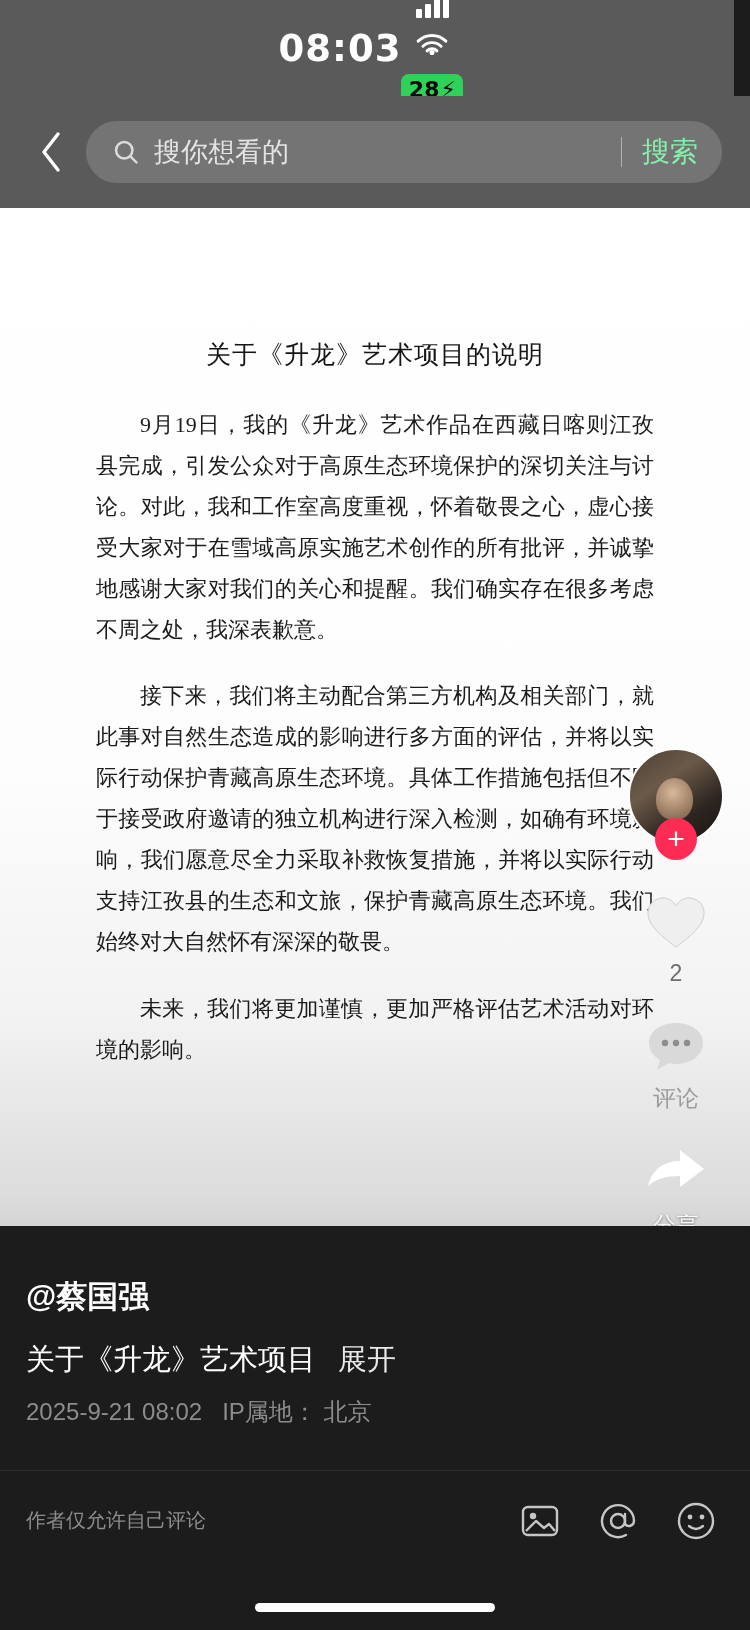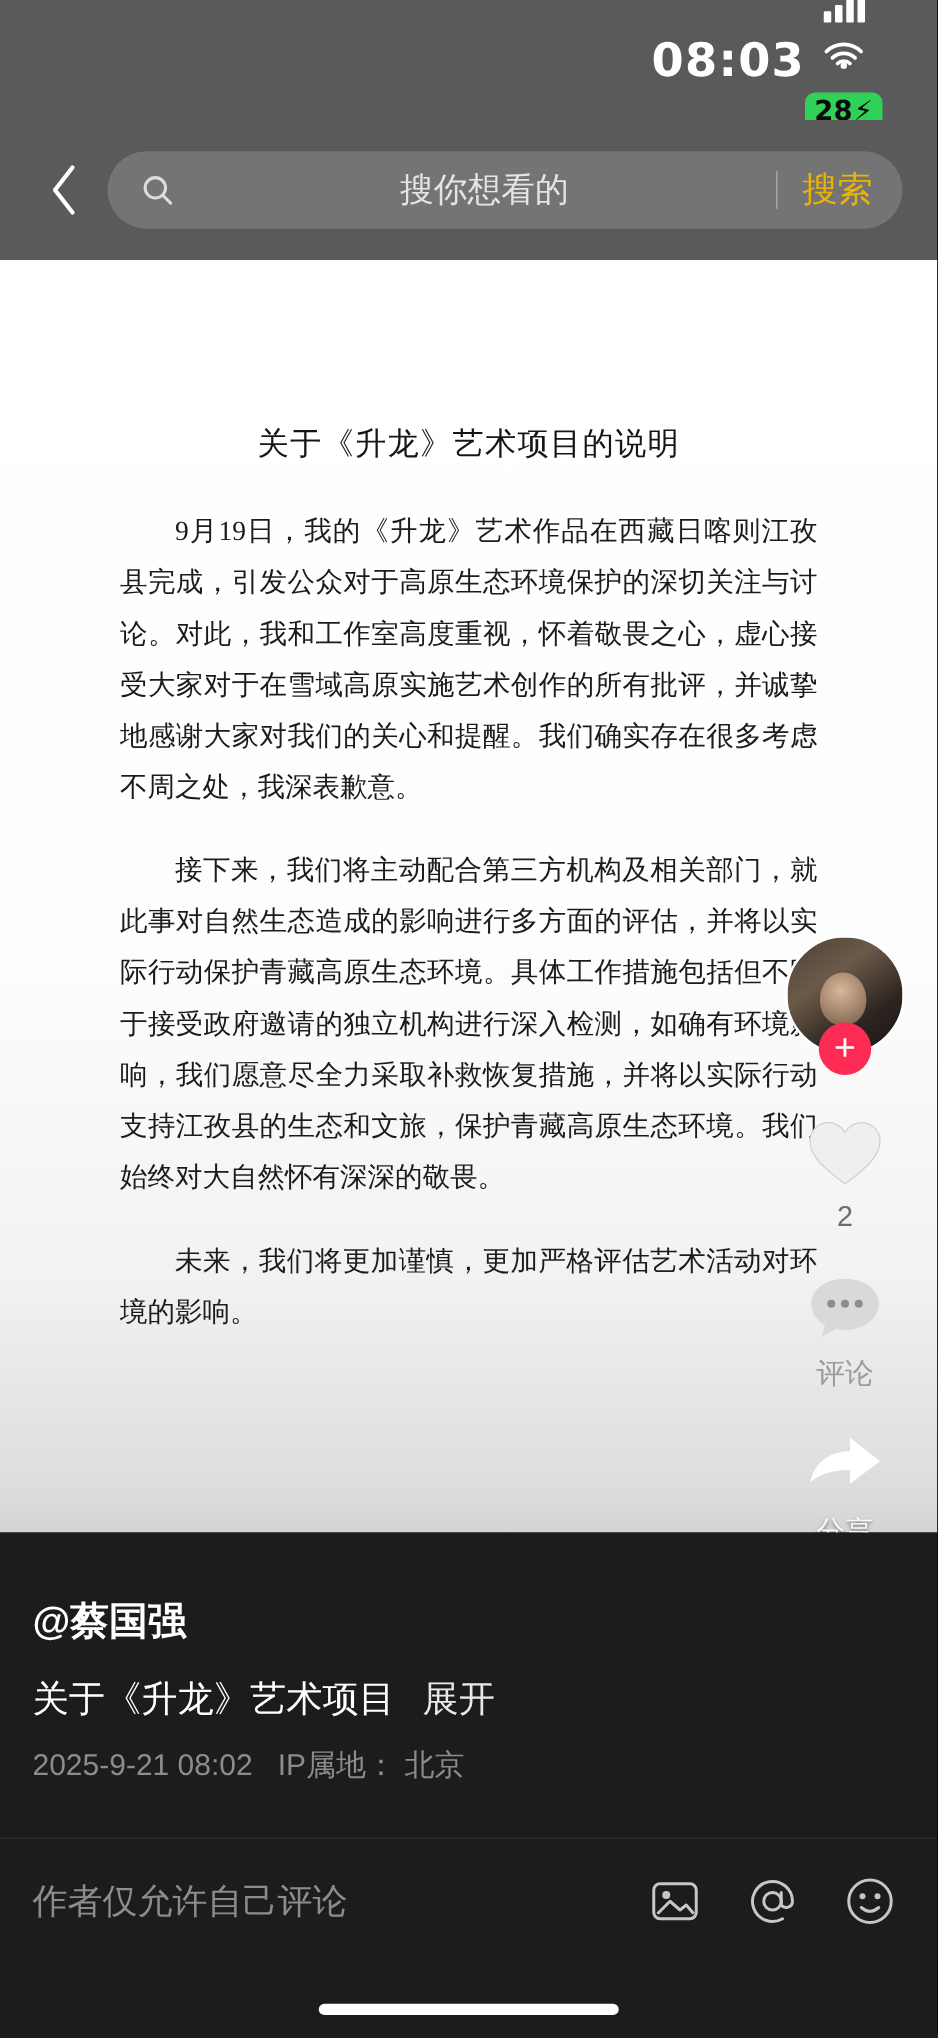--- a/index.html
+++ b/index.html
@@ -11,23 +11,23 @@
   }
   .phone {
     position: relative;
     width: 750px; height: 1630px;
     background: #1c1c1c;
     overflow: hidden;
   }
 
   
   .status-bar {
-    position: absolute; top: 0; left: 0; right: 0; height: 96px;
+    position: absolute; top: 0; left: 0; right: 16px; height: 96px;
     background: #5a5a5a;
-    display: flex; align-items: center; justify-content: flex-end;
+    display: flex; align-items: center; justify-content: center;
     padding: 0 44px 0 52px;
     color: #fff;
   }
   .status-time {
     font-size: 37px; font-weight: bold; letter-spacing: 1px;
     font-family: "DejaVu Sans", sans-serif;
   }
   .status-right { display: flex; align-items: center; gap: 15px; flex-direction: column; }
   .signal { display: flex; align-items: flex-end; gap: 3px; height: 26px; }
   .signal i { display: block; width: 6px; background: #fff; border-radius: 1px; }
@@ -41,21 +41,21 @@
     border-radius: 8px; height: 30px; min-width: 62px;
     display: flex; align-items: center; justify-content: center;
     font-size: 22px; font-weight: bold; padding: 0 7px; gap: 1px;
     font-family: "DejaVu Sans", sans-serif;
   }
 
   
   .search-bar {
     position: absolute; top: 96px; left: 0; right: 0; height: 112px;
     background: #5a5a5a;
-    display: flex; align-items: center; padding: 0 28px 0 22px; text-align: center;
+    display: flex; align-items: center; padding: 0 28px 0 22px;
   }
   .back-btn {
     width: 58px; height: 58px;
     display: flex; align-items: center; justify-content: center;
     flex: none;
   }
   .search-field {
     flex: 1; height: 62px;
     background: rgba(255,255,255,0.16);
     border-radius: 31px;
@@ -66,21 +66,21 @@
   .search-icon { width: 28px; height: 28px; flex: none; opacity: .85; }
   .search-placeholder {
     flex: 1; color: #e4e4e4; font-size: 27px; margin-left: 14px;
     white-space: nowrap; overflow: hidden;
   }
   .search-divider {
     width: 1px; height: 30px; background: rgba(255,255,255,0.45);
     margin-right: 20px;
   }
   .search-submit {
-    color: #eab308; font-size: 28px; padding-right: 18px; white-space: nowrap;
+    color: #86efac; font-size: 28px; padding-right: 18px; white-space: nowrap;
   }
 
   
   .letter {
     position: absolute; top: 208px; left: 0; right: 0; height: 1018px;
     background: linear-gradient(180deg,#ffffff 0%,#fdfdfd 55%,#f2f2f2 80%,#dcdcdc 97%,#d4d4d4 100%);
     overflow: hidden;
   }
   .letter-inner {
     position: absolute; top: 130px; left: 96px; right: 96px;
@@ -154,21 +154,21 @@
   .meta { font-size: 24px; color: #8c8c8c; }
 
   
   .comment-bar {
     position: absolute; left: 0; right: 0; top: 1470px; height: 100px;
     border-top: 1px solid #2c2c2c;
     background: #1c1c1c;
     display: flex; align-items: center; justify-content: space-between;
     padding: 0 32px 0 26px;
   }
-  .comment-placeholder { color: #8c8c8c; font-size: 28px; }
+  .comment-placeholder { color: #8c8c8c; font-size: 20px; }
   .comment-actions { display: flex; align-items: center; gap: 34px; }
   .cicon { width: 44px; height: 44px; }
 
   .home-indicator {
     position: absolute; bottom: 18px; left: 50%; transform: translateX(-50%);
     width: 240px; height: 9px; border-radius: 5px; background: #fff;
   }
 </style>
 </head>
 <body>

